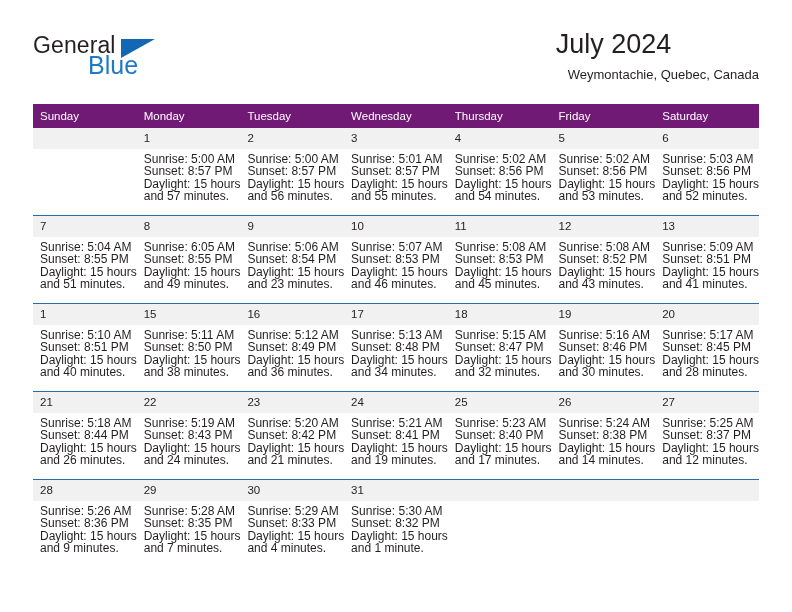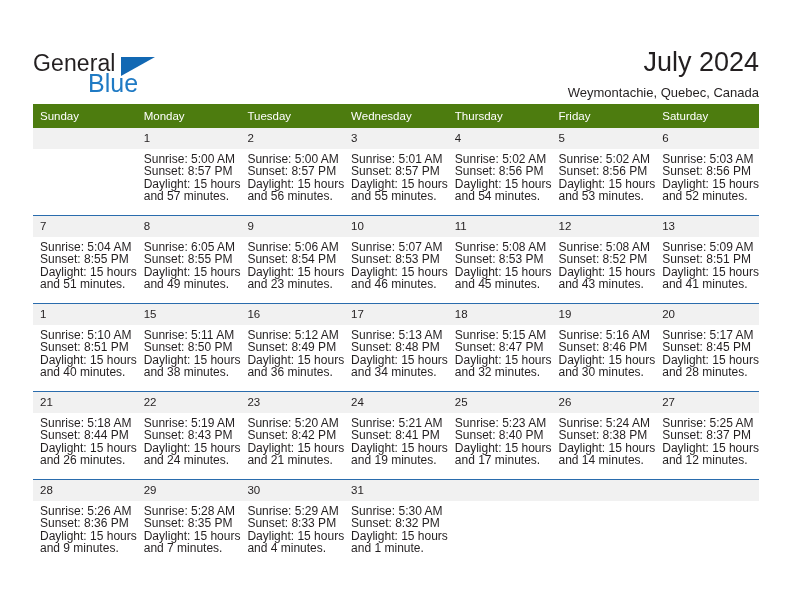--- a/index.html
+++ b/index.html
@@ -18,21 +18,21 @@
     position: relative;
     width: 792px;
     height: 612px;
     box-sizing: border-box;
   }
 
   
   .header {
     position: absolute;
     left: 33px;
-    top: 46px;
+    top: 28px;
     right: 33px;
     height: 68px;
   }
   .brand {
     position: absolute;
     left: 0;
     top: 4px;
     width: 220px;
     height: 56px;
   }
@@ -61,21 +61,20 @@
     width: 0;
     height: 0;
     border-left: 34px solid #1268b3;
     border-bottom: 19px solid transparent;
   }
 
   .title-block {
     position: absolute;
     right: 0;
     top: 0;
-    text-align: right;
   }
   .cal-title {
     font-size: 27px;
     color: #231f20;
     line-height: 32px;
     white-space: nowrap;
   }
   .cal-subtitle {
     margin-top: 7px;
     font-size: 13px;
@@ -88,21 +87,21 @@
   
   .calendar {
     position: absolute;
     left: 33px;
     top: 104px;
     width: 726px;
     border-collapse: collapse;
     table-layout: fixed;
   }
   .calendar th {
-    background: #4d7c0f;
+    background: #701a75;
     color: #ffffff;
     font-size: 11.5px;
     font-weight: normal;
     text-align: left;
     padding: 5px 0 5px 7px;
     line-height: 14px;
     height: 12px;
   }
   .calendar td {
     vertical-align: top;

